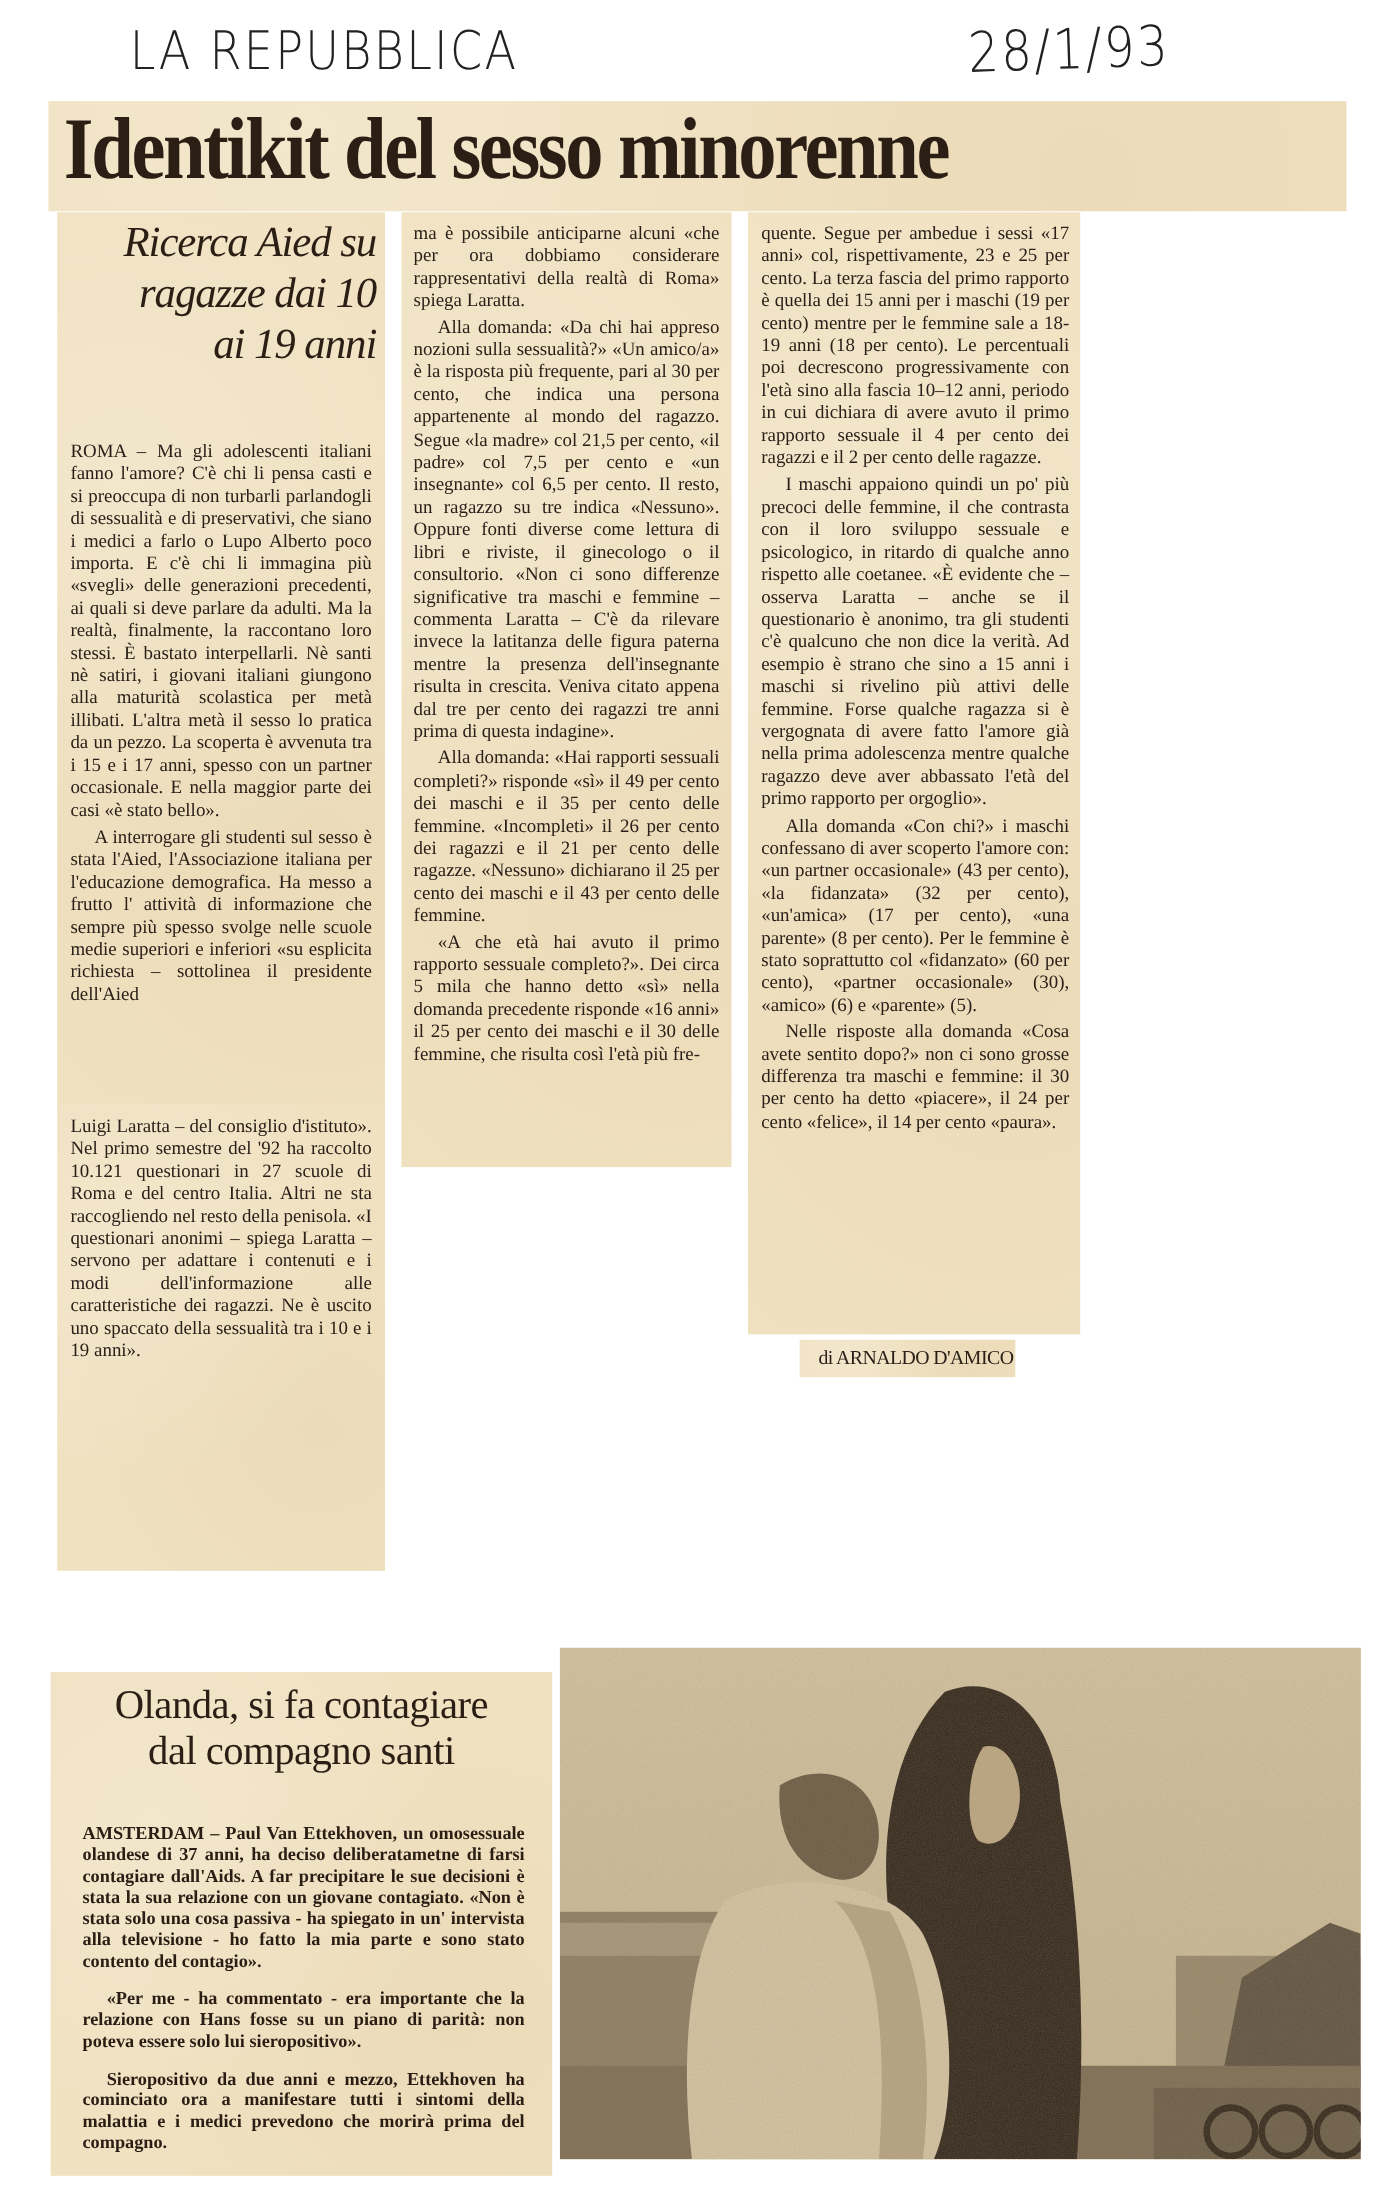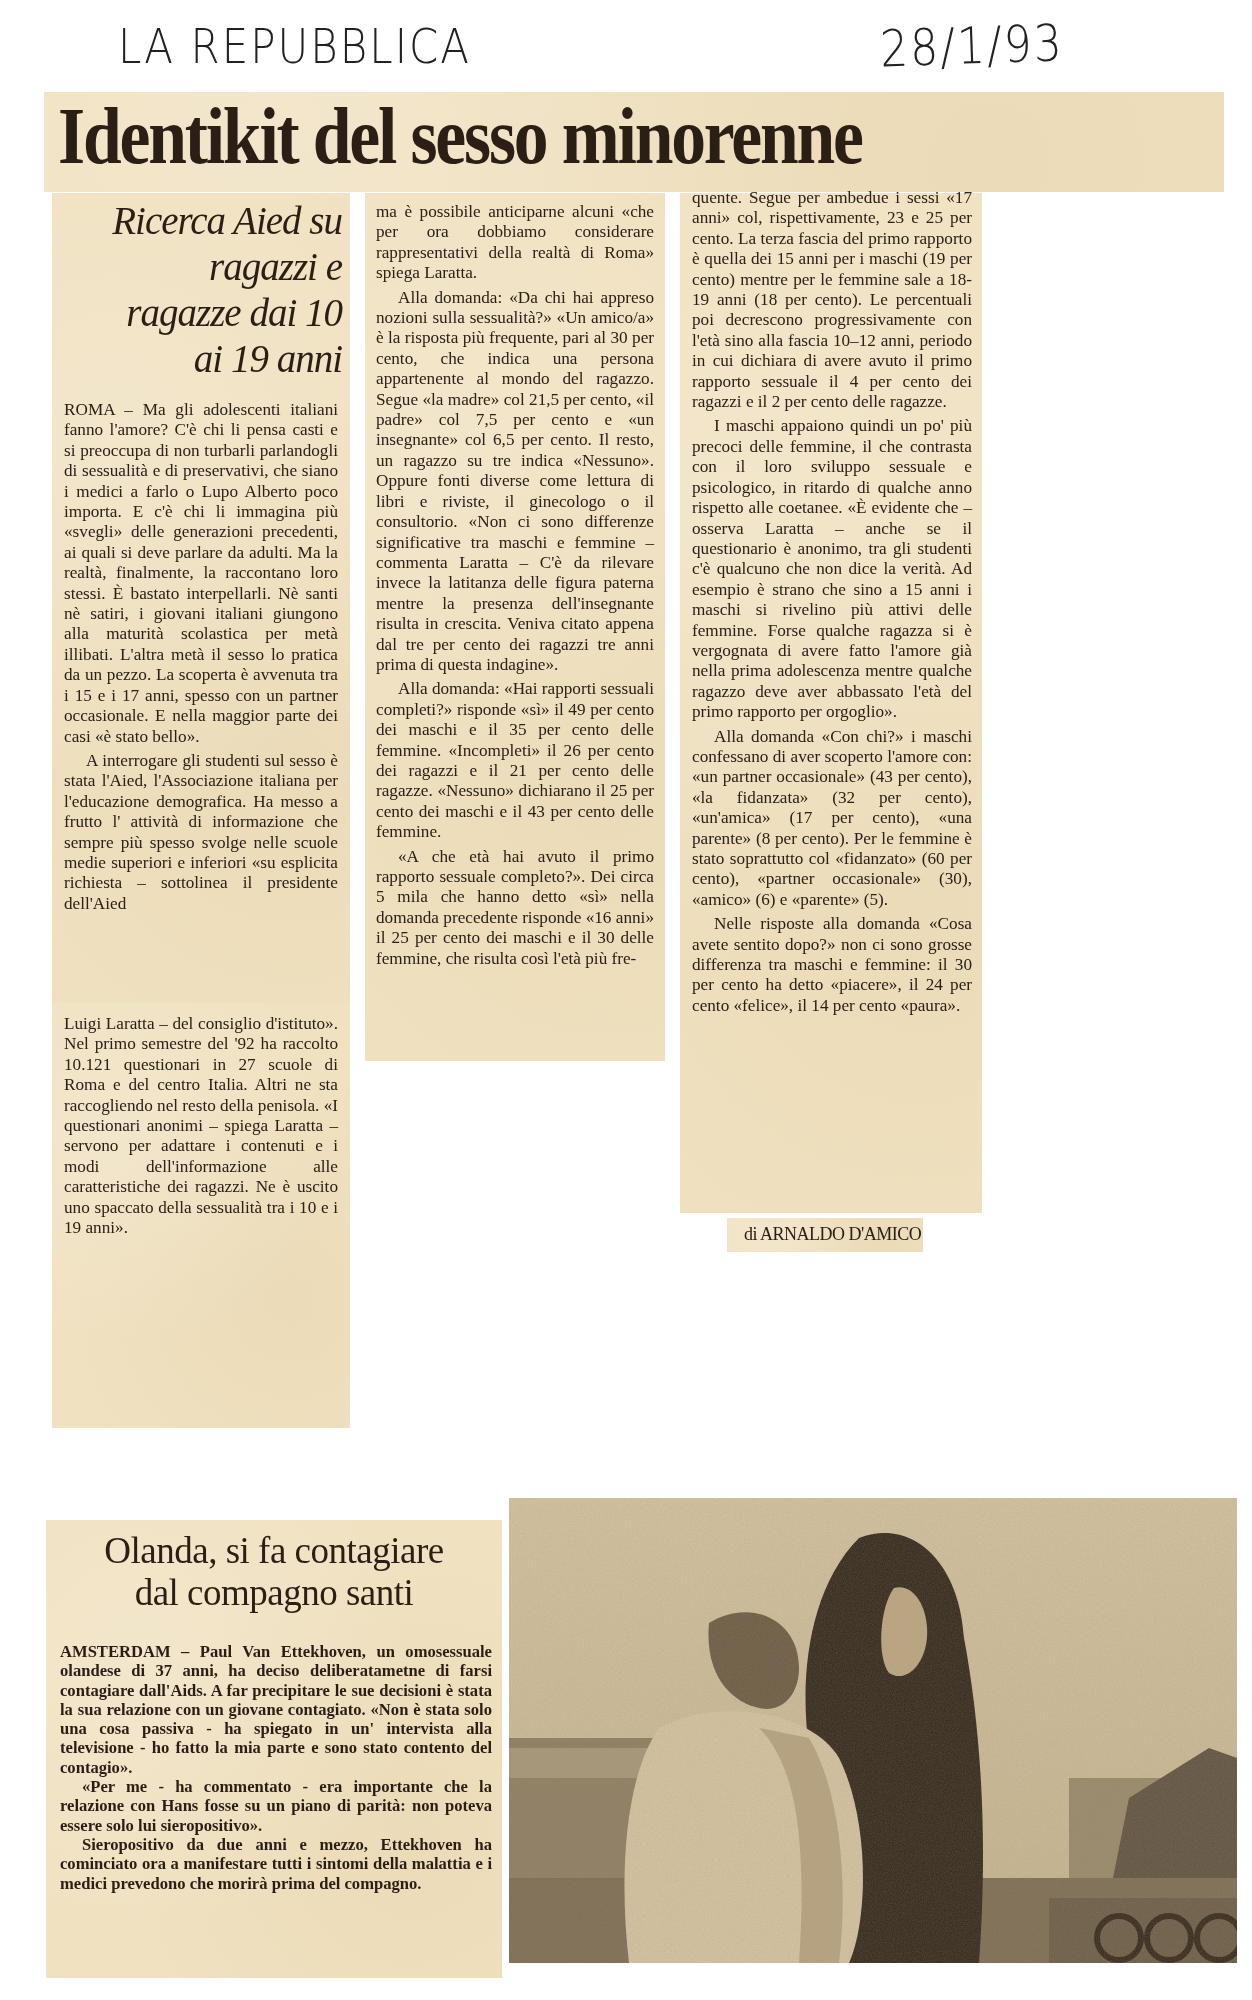--- a/index.html
+++ b/index.html
@@ -13,38 +13,37 @@
       radial-gradient(circle at 80% 70%, rgba(160,120,60,0.06), transparent 60%),
       #f0e1c0;}
   .headline{position:absolute;left:58px;top:96px;font-family:"Liberation Serif",serif;font-weight:bold;font-size:80px;letter-spacing:-2.5px;color:#2b1e14;transform:scaleX(0.87);transform-origin:left top;white-space:nowrap;line-height:1;}
   .sub{position:absolute;font-family:"Liberation Serif",serif;font-style:italic;font-size:39px;line-height:46px;text-align:right;color:#2b1e14;letter-spacing:-1px;}
   .col{position:absolute;font-family:"Liberation Serif",serif;font-size:17.2px;line-height:20.4px;text-align:justify;color:#2a2019;hyphens:manual;}
   .col p{margin:4px;}
   .col p.ind{text-indent:22px;}
   .byline{position:absolute;font-family:Liberation Serif, serif;font-size:18px;color:#2a2019;letter-spacing:-0.5px;}
   .h2{position:absolute;font-family:"Liberation Serif",serif;font-size:37px;line-height:42px;text-align:center;color:#2b1e14;letter-spacing:-0.5px;}
   .bold-col{position:absolute;font-family:"Liberation Serif",serif;font-weight:bold;font-size:16.6px;line-height:19.3px;text-align:justify;color:#2a1d14;}
-  .bold-col p{margin:0;}
+  .bold-col p{margin:15px;}
   .bold-col p.ind{text-indent:22px;}
   .photo{position:absolute;overflow:hidden;background:#c7b594;}
   .photo svg{display:block;}
 </style>
 </head>
 <body>
 
 <div class="hand pub">LA REPUBBLICA</div>
 <div class="hand date">28/1/93</div>
 
 <div class="paper noise" style="left:44px;top:92px;width:1180px;height:100px;"></div>
 <h1 class="headline" style="margin:0;">Identikit del sesso minorenne</h1>
 
 <div class="paper noise" style="left:52px;top:193px;width:298px;height:815px;"></div>
 <div class="sub" style="left:60px;top:198px;width:282px;">
   <div>Ricerca Aied su</div>
-  <div>ragazzi e</div>
   <div>ragazze dai 10</div>
   <div>ai 19 anni</div>
 </div>
 <div class="col" style="left:60px;top:396px;width:282px;">
   <p>ROMA – Ma gli adolescenti italiani fanno l'amore? C'è chi li pensa casti e si preoccupa di non turbarli parlandogli di sessualità e di preservativi, che siano i medici a farlo o Lupo Alberto poco importa. E c'è chi li immagina più «svegli» delle generazioni precedenti, ai quali si deve parlare da adulti. Ma la realtà, finalmente, la raccontano loro stessi. È bastato interpellarli. Nè santi nè satiri, i giovani italiani giungono alla maturità scolastica per metà illibati. L'altra metà il sesso lo pratica da un pezzo. La scoperta è avvenuta tra i 15 e i 17 anni, spesso con un partner occasionale. E nella maggior parte dei casi «è stato bello».</p>
   <p class="ind">A interrogare gli studenti sul sesso è stata l'Aied, l'Associazione italiana per l'educazione demografica. Ha messo a frutto l' attività di informazione che sempre più spesso svolge nelle scuole medie superiori e inferiori «su esplicita richiesta – sottolinea il presidente dell'Aied</p>
 </div>
 
 <div class="paper noise" style="left:52px;top:1003px;width:298px;height:425px;"></div>
 <div class="col" style="left:60px;top:1010px;width:282px;">
@@ -53,21 +52,21 @@
 
 <div class="paper noise" style="left:365px;top:193px;width:300px;height:868px;"></div>
 <div class="col" style="left:372px;top:198px;width:286px;">
   <p>ma è possibile anticiparne alcuni «che per ora dobbiamo considerare rappresentativi della realtà di Roma» spiega Laratta.</p>
   <p class="ind">Alla domanda: «Da chi hai appreso nozioni sulla sessualità?» «Un amico/a» è la risposta più frequente, pari al 30 per cento, che indica una persona appartenente al mondo del ragazzo. Segue «la madre» col 21,5 per cento, «il padre» col 7,5 per cento e «un insegnante» col 6,5 per cento. Il resto, un ragazzo su tre indica «Nessuno». Oppure fonti diverse come lettura di libri e riviste, il ginecologo o il consultorio. «Non ci sono differenze significative tra maschi e femmine – commenta Laratta – C'è da rilevare invece la latitanza delle figura paterna mentre la presenza dell'insegnante risulta in crescita. Veniva citato appena dal tre per cento dei ragazzi tre anni prima di questa indagine».</p>
   <p class="ind">Alla domanda: «Hai rapporti sessuali completi?» risponde «sì» il 49 per cento dei maschi e il 35 per cento delle femmine. «Incompleti» il 26 per cento dei ragazzi e il 21 per cento delle ragazze. «Nessuno» dichiarano il 25 per cento dei maschi e il 43 per cento delle femmine.</p>
   <p class="ind">«A che età hai avuto il primo rapporto sessuale completo?». Dei circa 5 mila che hanno detto «sì» nella domanda precedente risponde «16 anni» il 25 per cento dei maschi e il 30 delle femmine, che risulta così l'età più fre-</p>
 </div>
 
 <div class="paper noise" style="left:680px;top:193px;width:302px;height:1020px;"></div>
-<div class="col" style="left:688px;top:184px;width:288px;">
+<div class="col" style="left:688px;top:198px;width:288px;">
   <p>quente. Segue per ambedue i sessi «17 anni» col, rispettivamente, 23 e 25 per cento. La terza fascia del primo rapporto è quella dei 15 anni per i maschi (19 per cento) mentre per le femmine sale a 18-19 anni (18 per cento). Le percentuali poi decrescono progressivamente con l'età sino alla fascia 10–12 anni, periodo in cui dichiara di avere avuto il primo rapporto sessuale il 4 per cento dei ragazzi e il 2 per cento delle ragazze.</p>
   <p class="ind">I maschi appaiono quindi un po' più precoci delle femmine, il che contrasta con il loro sviluppo sessuale e psicologico, in ritardo di qualche anno rispetto alle coetanee. «È evidente che – osserva Laratta – anche se il questionario è anonimo, tra gli studenti c'è qualcuno che non dice la verità. Ad esempio è strano che sino a 15 anni i maschi si rivelino più attivi delle femmine. Forse qualche ragazza si è vergognata di avere fatto l'amore già nella prima adolescenza mentre qualche ragazzo deve aver abbassato l'età del primo rapporto per orgoglio».</p>
   <p class="ind">Alla domanda «Con chi?» i maschi confessano di aver scoperto l'amore con: «un partner occasionale» (43 per cento), «la fidanzata» (32 per cento), «un'amica» (17 per cento), «una parente» (8 per cento). Per le femmine è stato soprattutto col «fidanzato» (60 per cento), «partner occasionale» (30), «amico» (6) e «parente» (5).</p>
   <p class="ind">Nelle risposte alla domanda «Cosa avete sentito dopo?» non ci sono grosse differenza tra maschi e femmine: il 30 per cento ha detto «piacere», il 24 per cento «felice», il 14 per cento «paura».</p>
 </div>
 
 <div class="paper noise" style="left:727px;top:1218px;width:196px;height:34px;"></div>
 <div class="byline" style="left:744px;top:1224px;">di ARNALDO D'AMICO</div>
 
 <div class="paper noise" style="left:46px;top:1520px;width:456px;height:458px;"></div>

